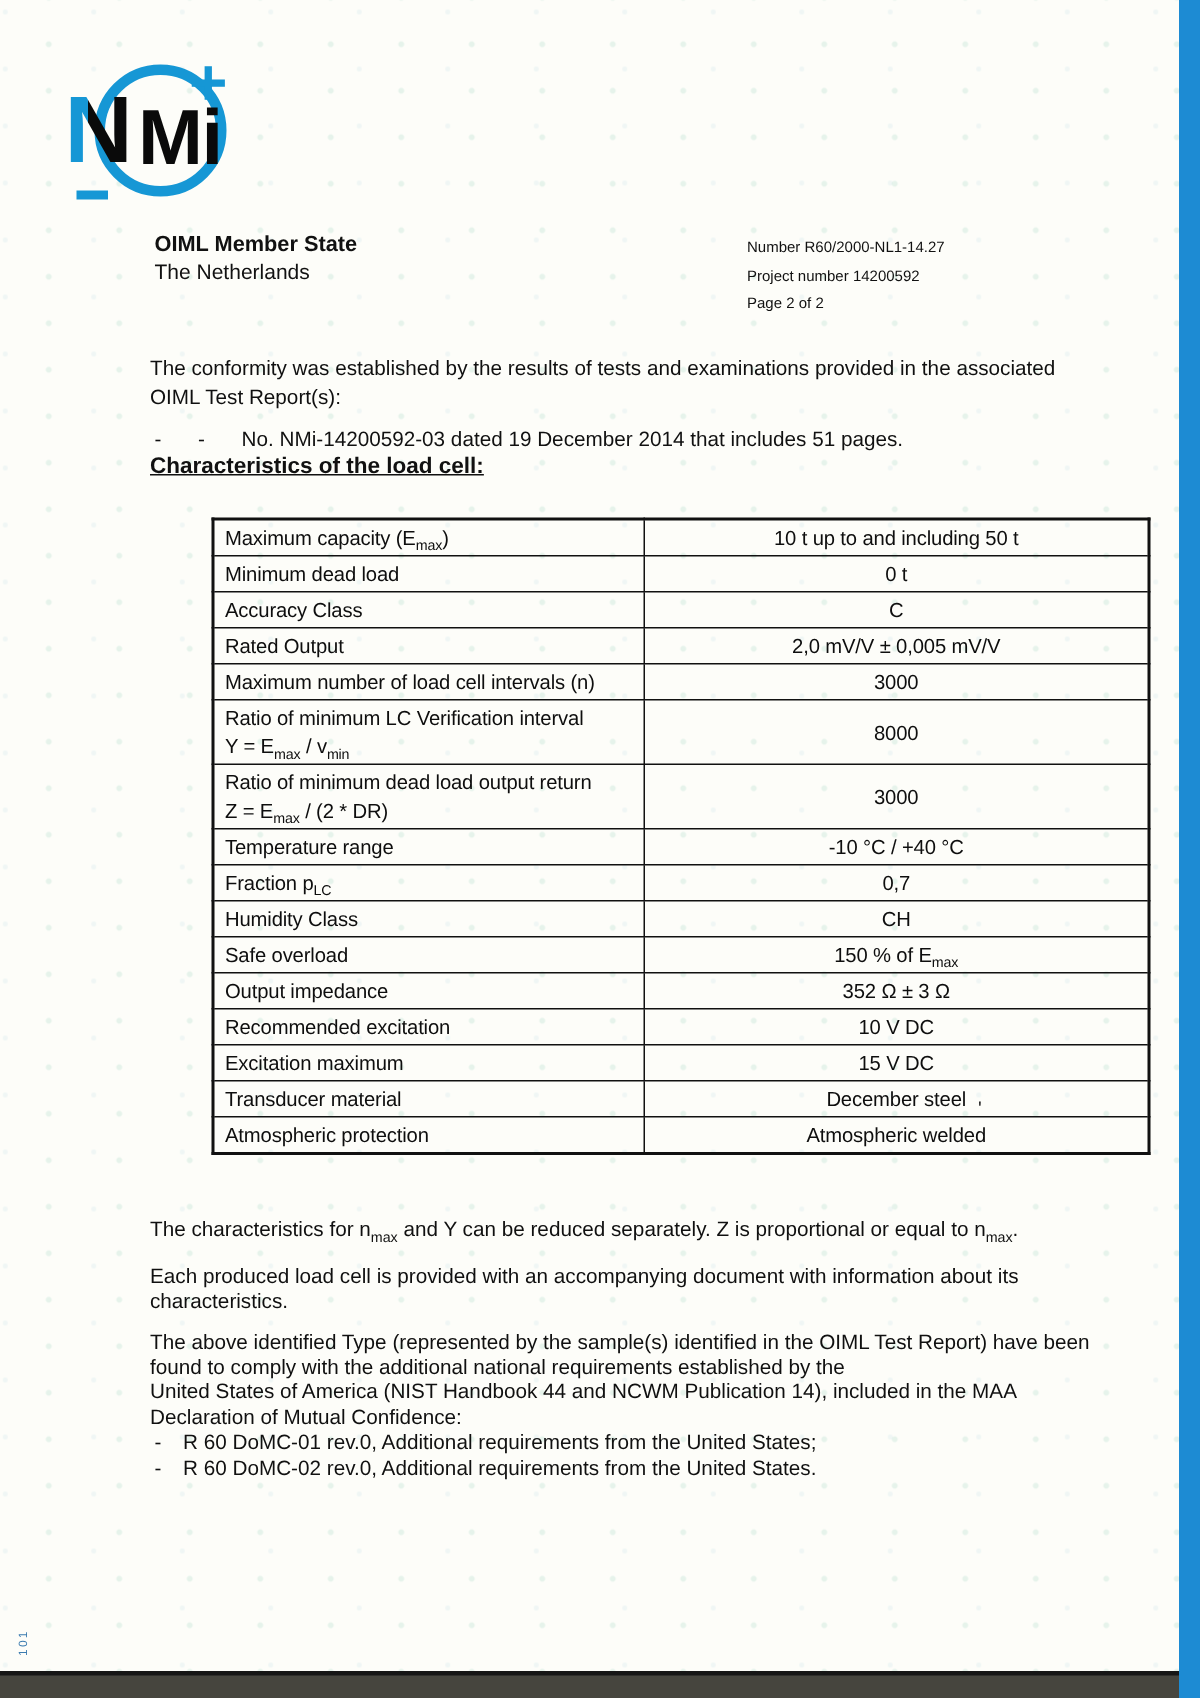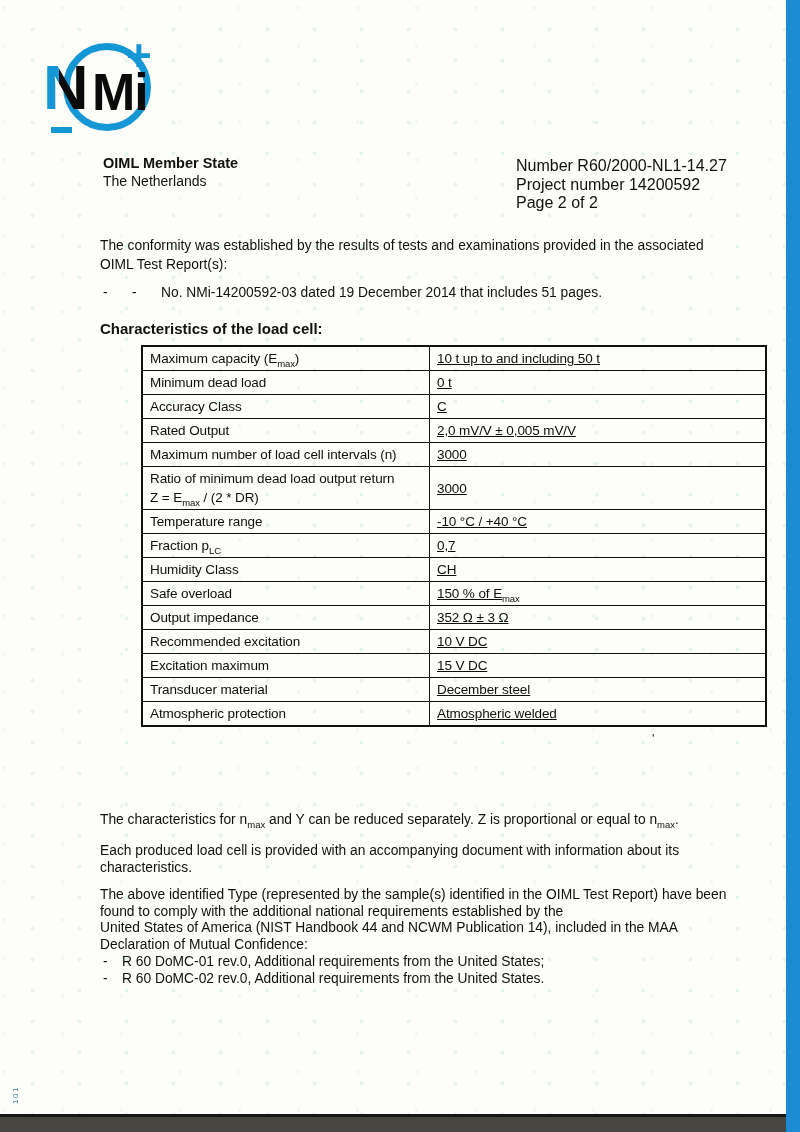--- a/index.html
+++ b/index.html
@@ -32,36 +32,36 @@
   }
   .logo-mi{position:absolute;left:50px;top:26px;font-size:52px;font-weight:bold;
     color:#0a0a0a;line-height:1;letter-spacing:-1px;}
   .logo-minus{position:absolute;left:9px;top:87px;width:21px;height:6px;background:#1697d5;}
 
   
   .title{top:74px;right:56px;text-align:right;font-weight:bold;font-size:27px;
     line-height:34px;letter-spacing:7px;color:#0a0a0a;white-space:nowrap;}
   .member{left:103px;top:154px;font-size:14px;line-height:18px;}
   .member .lbl{font-weight:bold;font-size:14.5px;}
-  .meta{left:516px;top:157px;font-size:16px;line-height:18.5px;}
+  .meta{left:498px;top:157px;font-size:10px;line-height:18.5px;}
 
   
   .para{font-size:13.8px;line-height:19px;color:#101010;}
   .intro{left:100px;top:236px;width:680px;}
   .report{left:103px;top:285px;font-size:13.8px;}
   .report .rd{display:inline-block;width:29px;}
-  .tbl-heading{left:100px;top:320px;font-size:15px;font-weight:bold;}
+  .tbl-heading{left:100px;top:302px;font-size:15px;font-weight:bold;text-decoration:underline;}
 
   
   .spec-table{left:97px;top:345px;border-collapse:collapse;table-layout:fixed;
     width:626px;border:2px solid #111;margin-left:44px;}
   .spec-table td{border:1px solid #111;font-size:13.5px;line-height:19px;
     padding:2px 7px;color:#0e0e0e;letter-spacing:-0.1px;}
   .spec-table td.c1{width:272px;}
-  .spec-table td.c2{text-align:left;text-decoration:underline;}
+  .spec-table td.c2{text-align:center;}
   .spec-table tr{height:23px;}
 
   
   .note1{left:100px;top:811px;width:690px;line-height:17px;}
   .note2{left:100px;top:842px;width:680px;line-height:17px;}
   .note3{left:100px;top:887px;width:695px;line-height:16.5px;}
   .domc{left:103px;top:954px;font-size:13.8px;line-height:16.5px;}
   .domc-row{display:flex;}
   .domc-row .bullet{width:19px;flex:0 0 19px;}
 
@@ -128,20 +128,24 @@
   <tr>
     <td class="c1">Rated Output</td>
     <td class="c2">2,0 mV/V ± 0,005 mV/V</td>
   </tr>
 
   <tr>
     <td class="c1">Maximum number of load cell intervals (n)</td>
     <td class="c2">3000</td>
   </tr>
 
+  <tr>
+    <td class="c1">Ratio of minimum LC Verification interval<br>Y = E<sub>max</sub> / v<sub>min</sub></td>
+    <td class="c2">8000</td>
+  </tr>
 
   <tr>
     <td class="c1">Ratio of minimum dead load output return<br>Z = E<sub>max</sub> / (2 * DR)</td>
     <td class="c2">3000</td>
   </tr>
 
 
   <tr>
     <td class="c1">Temperature range</td>
     <td class="c2">-10 °C / +40 °C</td>

